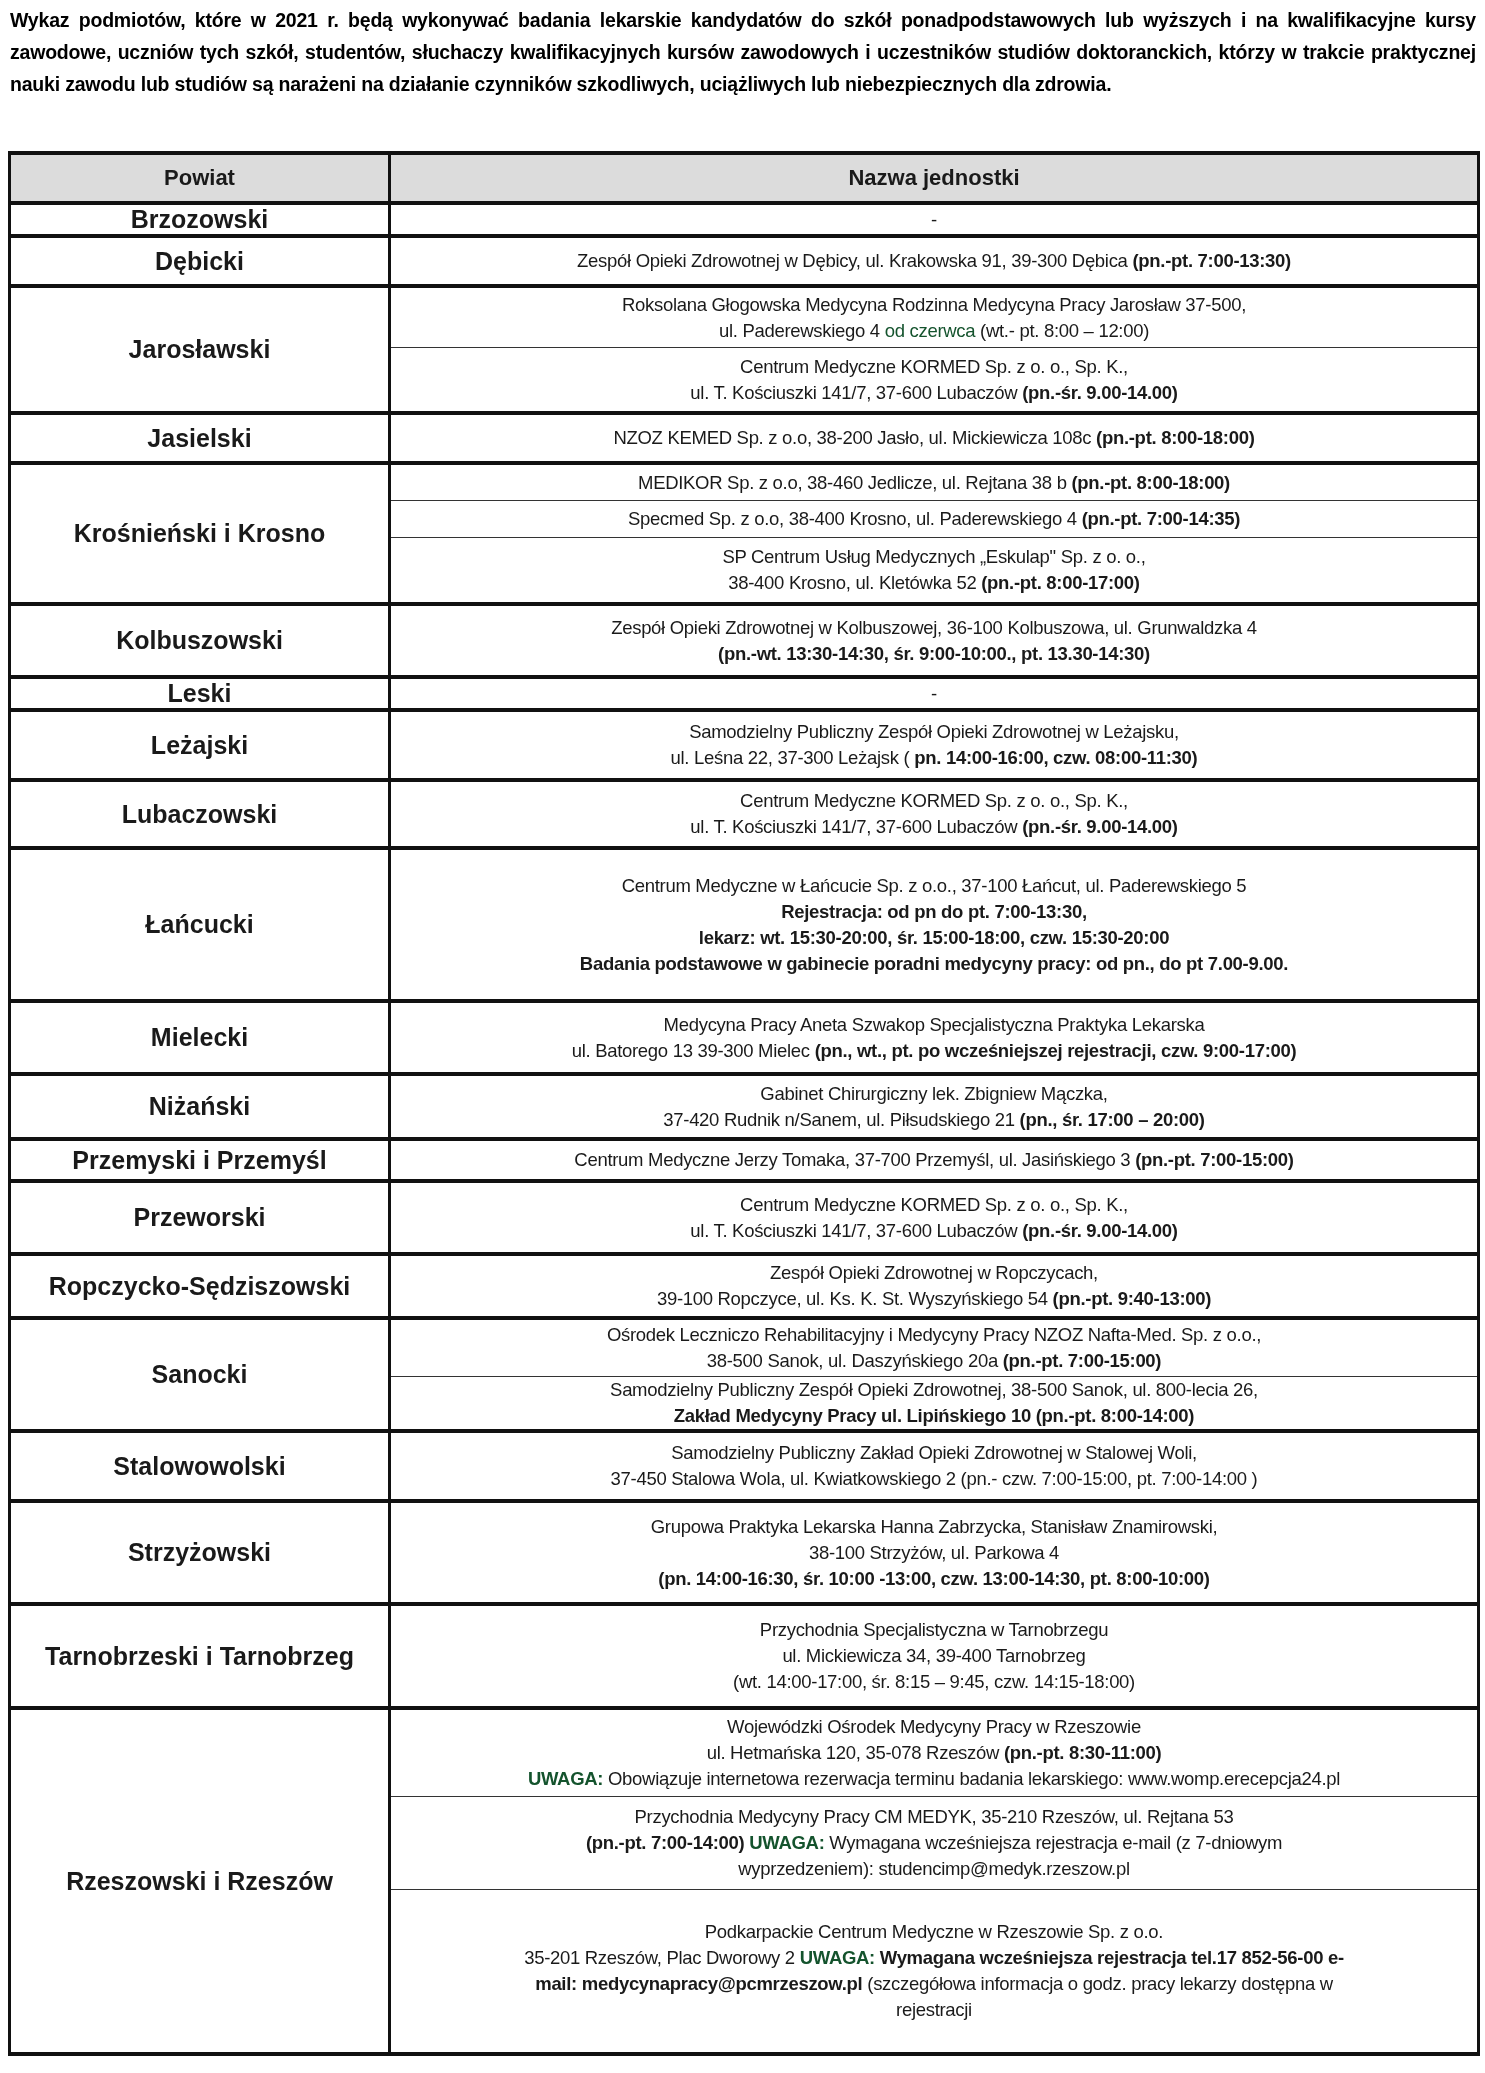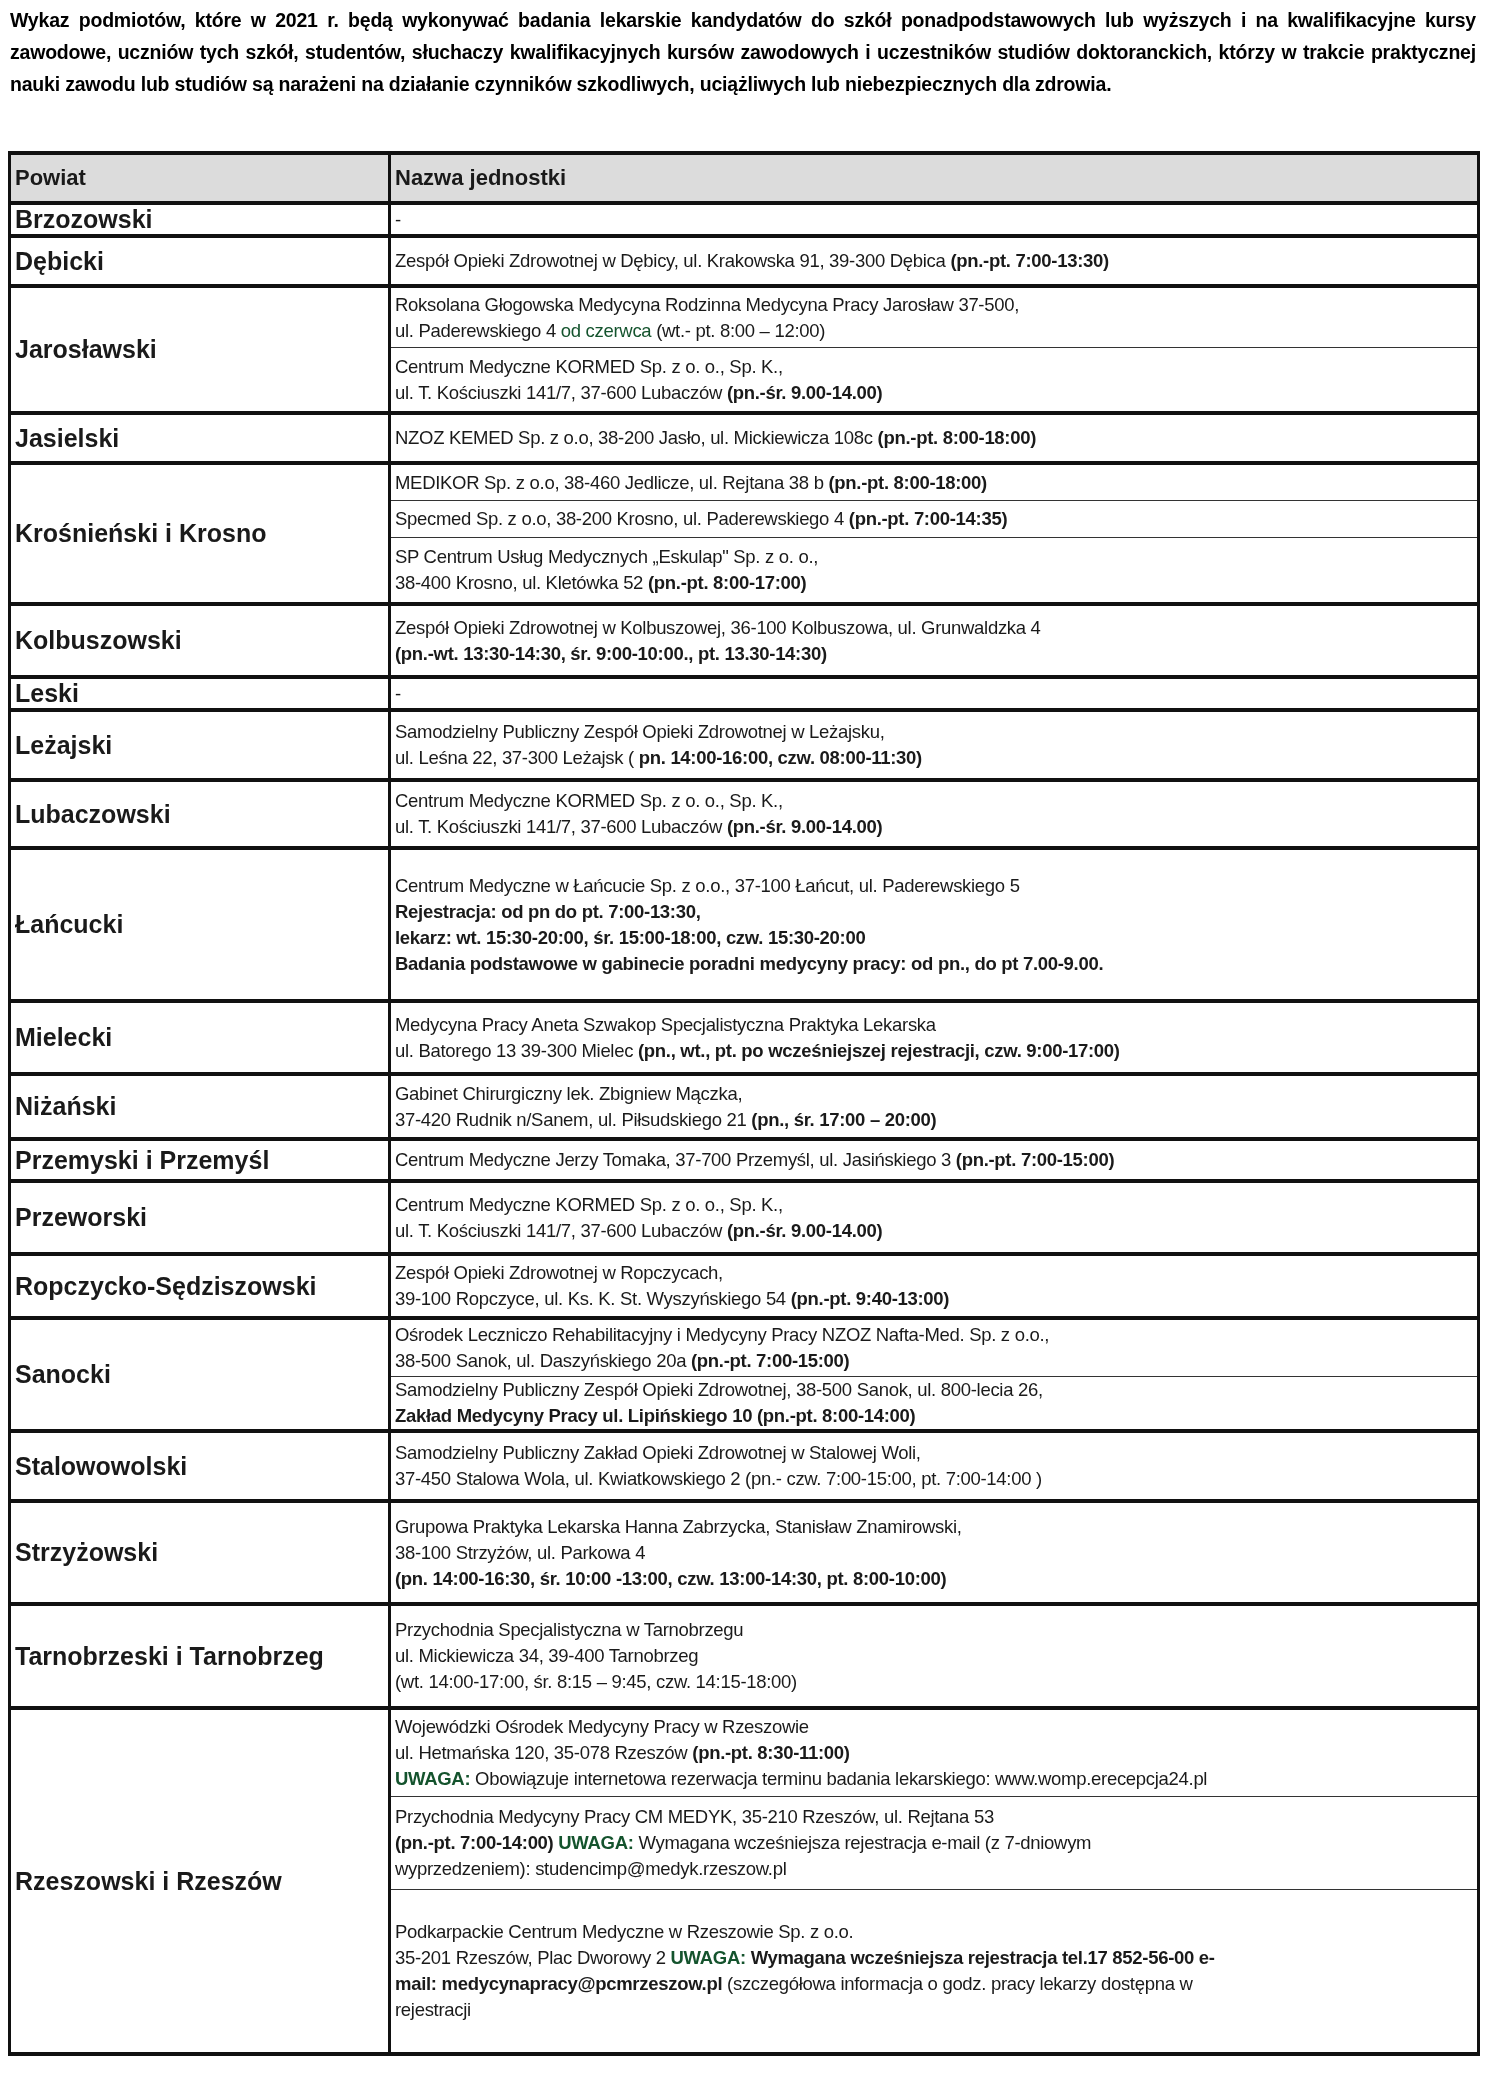--- a/index.html
+++ b/index.html
@@ -14,21 +14,21 @@
     letter-spacing: -0.2px;
   }
   table.main {
     position: absolute; left: 8px; top: 151px; width: 1469px;
     border-collapse: collapse; table-layout: fixed;
   }
   table.main col.c1 { width: 380px; }
   table.main col.c2 { width: 1089px; }
   table.main th, table.main td {
     border-left: 3px solid #111; border-right: 3px solid #111;
-    padding: 0 4px; vertical-align: middle; text-align: left;
+    padding: 0 4px; vertical-align: middle; text-align: center;
   }
   table.main th {
     background: #dcdcdc; font-size: 22px; font-weight: bold; height: 46px;
     border-top: 4px solid #111; border-bottom: 4px solid #111;
   }
   tr.grp-start td { border-top: 4px solid #111; }
   td.powiat { font-weight: bold; font-size: 25px; }
   td.unit { font-size: 18.5px; line-height: 26px; letter-spacing: -0.3px; }
   tr.sub td.unit { border-top: 1.5px solid #333; }
   tr.last td { border-bottom: 4px solid #111; }
@@ -85,21 +85,21 @@
         </td>
       </tr>
       <tr class="grp-start">
         <td class="powiat" rowspan="3">Krośnieński i Krosno</td>
         <td class="unit" style="height: 35px;">
           <span class="line"><span>MEDIKOR Sp. z o.o, 38-460 Jedlicze, ul. Rejtana 38 b </span><span class="b">(pn.-pt. 8:00-18:00)</span></span>
         </td>
       </tr>
       <tr class="sub">
         <td class="unit" style="height: 36px;">
-          <span class="line"><span>Specmed Sp. z o.o, 38-200 Krosno, ul. Paderewskiego 4 </span><span class="b">(pn.-pt. 7:00-14:35)</span></span>
+          <span class="line"><span>Specmed Sp. z o.o, 38-400 Krosno, ul. Paderewskiego 4 </span><span class="b">(pn.-pt. 7:00-14:35)</span></span>
         </td>
       </tr>
       <tr class="sub">
         <td class="unit" style="height: 64px;">
           <span class="line"><span>SP Centrum Usług Medycznych „Eskulap" Sp. z o. o.,</span></span>
           <span class="line"><span>38-400 Krosno, ul. Kletówka 52  </span><span class="b">(pn.-pt. 8:00-17:00)</span></span>
         </td>
       </tr>
       <tr class="grp-start">
         <td class="powiat" rowspan="1">Kolbuszowski</td>

